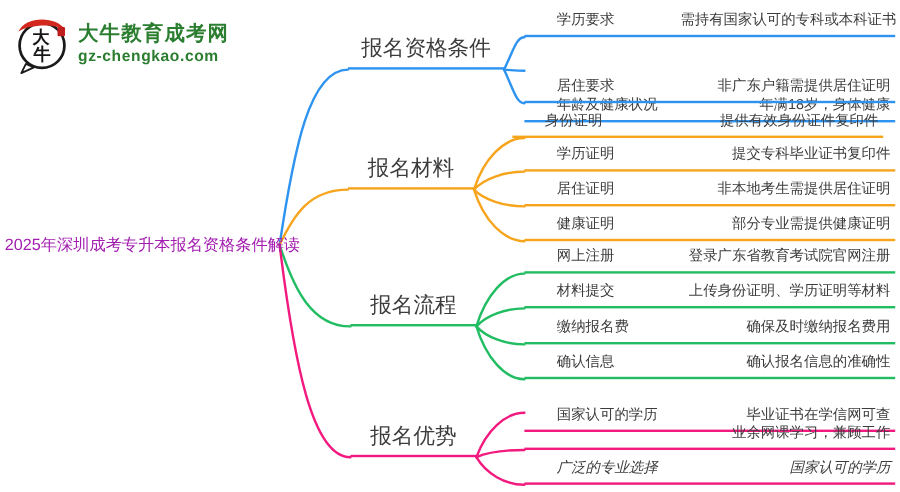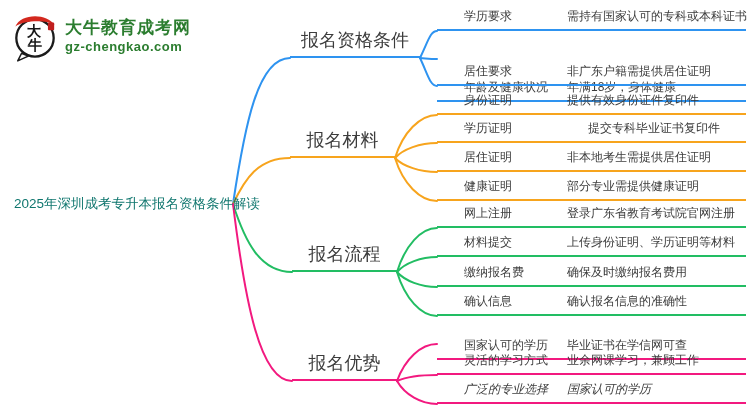--- a/index.html
+++ b/index.html
@@ -5,35 +5,35 @@
   html,body{margin:0;padding:0;}
   body{
     width:750px;height:410px;position:relative;overflow:hidden;
     background:#ffffff;
     font-family:"Liberation Sans","DejaVu Sans",sans-serif;
   }
   #stage{position:absolute;left:0;top:0;width:750px;height:410px;}
   #curves{position:absolute;left:0;top:0;z-index:1;}
   .node{position:absolute;z-index:2;color:#3c3c3c;}
   .root-topic{
-    left:14px;top:195px;width:232px;height:18px;
+    left:4px;top:195px;width:232px;height:18px;
     font-size:13.5px;line-height:18px;white-space:nowrap;
-    color:#0f766e;text-align:left;
+    color:#a21caf;text-align:left;
   }
   .branch-label{
     display:flex;align-items:flex-end;justify-content:center;
     font-size:18px;padding-bottom:4px;box-sizing:border-box;
     white-space:nowrap;
   }
   .leaf-row{
     display:flex;align-items:flex-end;box-sizing:border-box;
     font-size:12px;padding-bottom:4px;white-space:nowrap;
   }
   .leaf-label{width:130px;padding-left:27px;box-sizing:border-box;flex:0 0 auto;}
-  .leaf-value{flex:1 1 auto;text-align:left;padding-right:4px;}
+  .leaf-value{flex:1 1 auto;text-align:right;padding-right:4px;}
   
   .logo{position:absolute;left:12px;top:10px;display:flex;align-items:center;z-index:3;}
   .logo-icon{width:46px;height:52px;flex:0 0 auto;}
   .logo-text{margin-left:7px;}
   .logo-title{font-size:17px;font-weight:bold;letter-spacing:1px;line-height:20px;}
   .logo-sub{font-size:13px;font-weight:bold;letter-spacing:.5px;line-height:15px;margin-top:1px;}
 </style>
 </head>
 <body>
 
@@ -84,21 +84,21 @@
     </div>
     <div class="node leaf-row" style="left: 437px; top: 36px; width: 309px; height: 23px; border-bottom: 2px solid rgb(46, 147, 240); margin-top: 43px;">
       <span class="leaf-label">年龄及健康状况</span>
       <span class="leaf-value">年满18岁，身体健康</span>
     </div>
     <div class="node leaf-row" style="left: 437px; top: 63px; width: 309px; height: 23px; border-bottom: 2px solid rgb(46, 147, 240);">
       <span class="leaf-label">居住要求</span>
       <span class="leaf-value">非广东户籍需提供居住证明</span>
     </div>
     <div class="node branch-label" style="left: 290px; top: 134px; width: 105px; height: 24px; border-bottom: 2px solid rgb(247, 164, 29);">报名材料</div>
-    <div class="node leaf-row" style="left: 437px; top: 92px; width: 309px; height: 23px; border-bottom: 2px solid rgb(247, 164, 29);">
+    <div class="node leaf-row" style="left: 427px; top: 92px; width: 309px; height: 23px; border-bottom: 2px solid rgb(247, 164, 29);">
       <span class="leaf-label">身份证明</span>
       <span class="leaf-value">提供有效身份证件复印件</span>
     </div>
     <div class="node leaf-row" style="left: 437px; top: 120px; width: 309px; height: 23px; border-bottom: 2px solid rgb(247, 164, 29); gap: 21px;">
       <span class="leaf-label">学历证明</span>
       <span class="leaf-value">提交专科毕业证书复印件</span>
     </div>
     <div class="node leaf-row" style="left: 437px; top: 149px; width: 309px; height: 23px; border-bottom: 2px solid rgb(247, 164, 29);">
       <span class="leaf-label">居住证明</span>
       <span class="leaf-value">非本地考生需提供居住证明</span>
@@ -123,20 +123,19 @@
     <div class="node leaf-row" style="left: 437px; top: 293px; width: 309px; height: 23px; border-bottom: 2px solid rgb(34, 189, 99);">
       <span class="leaf-label">确认信息</span>
       <span class="leaf-value">确认报名信息的准确性</span>
     </div>
     <div class="node branch-label" style="left: 292px; top: 357px; width: 105px; height: 24px; border-bottom: 2px solid rgb(242, 25, 127);">报名优势</div>
     <div class="node leaf-row" style="left: 437px; top: 321px; width: 309px; height: 23px; border-bottom: 2px solid rgb(242, 25, 127); margin-top: 16px;">
       <span class="leaf-label">国家认可的学历</span>
       <span class="leaf-value">毕业证书在学信网可查</span>
     </div>
     <div class="node leaf-row" style="left: 437px; top: 352px; width: 309px; height: 23px; border-bottom: 2px solid rgb(242, 25, 127);">
-      <span class="leaf-label">灵活的学习方式</span>
       <span class="leaf-value">业余网课学习，兼顾工作</span>
     </div>
     <div class="node leaf-row" style="left: 437px; top: 381px; width: 309px; height: 23px; border-bottom: 2px solid rgb(242, 25, 127); font-style: italic;">
       <span class="leaf-label">广泛的专业选择</span>
       <span class="leaf-value">国家认可的学历</span>
     </div>
   </div>
 
 </body></html>

